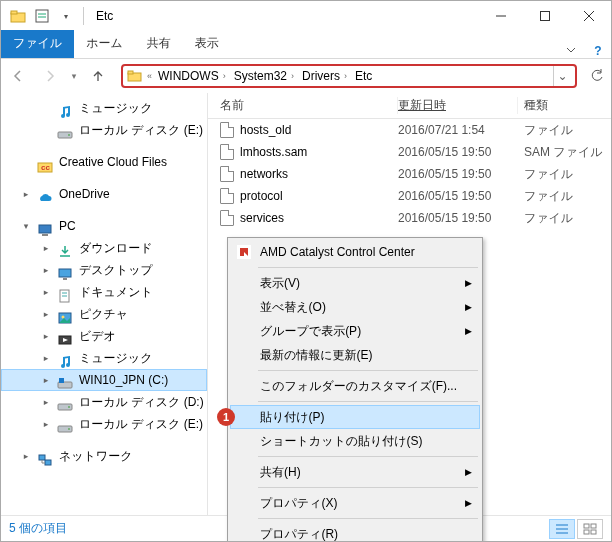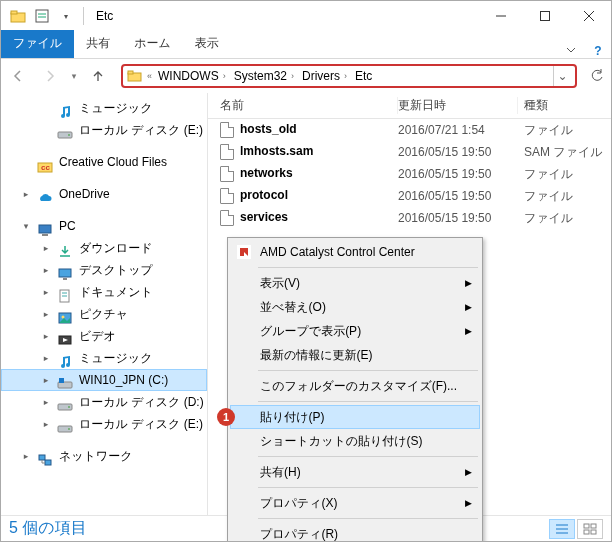--- a/index.html
+++ b/index.html
@@ -30,29 +30,29 @@
 .tree { width: 207px; border-right: 1px solid #e5e5e5; overflow-y: auto; padding: 4px 0; font-size: 12px; }
 .tree-item { display: flex; align-items: center; height: 22px; padding-left: 20px; gap: 6px; white-space: nowrap; }
 .tree-item.d2 { padding-left: 40px; }
 .tree-item.sel { background: #cce8ff; border: 1px solid #99d1ff; padding-left: 39px; }
 .tree-item .tw { width: 10px; display: inline-flex; justify-content: center; font-size: 9px; color: #666; }
 .tree-spacer { height: 10px; }
 .ticon { width: 16px; height: 16px; display:inline-flex; align-items:center; justify-content:center;margin-top:8px; }
 .list { flex: 1; display: flex; flex-direction: column; font-size: 12px; position: relative; }
 .cols { display: flex; height: 26px; align-items: center; border-bottom: 1px solid #e5e5e5; color: #444; }
 .col-name { width: 190px; padding-left: 12px; border-right:1px solid #f0f0f0; }
-.col-date { width: 120px; border-right:1px solid #f0f0f0; }
+.col-date { width: 120px; border-right:1px solid #f0f0f0;text-decoration:underline; }
 .col-type { flex: 1; padding-left: 6px; }
 .row { display: flex; height: 22px; align-items: center; }
-.row .c-name { width: 190px; padding-left: 12px; display:flex; align-items:flex-start; gap:6px;font-weight:bold; }
+.row .c-name { width: 190px; padding-left: 12px; display:flex; align-items:center; gap:6px; }
 .row .c-date { width: 120px; color: #555; }
 .row .c-type { flex: 1; padding-left: 6px; color: #555; }
 .file-icon { width:14px; height:16px; border:1px solid #888; border-radius:1px; position:relative; background:#fff; }
 .file-icon::before { content:""; position:absolute; right:-1px; top:-1px; width:5px; height:5px; background:#fff; border-left:1px solid #888; border-bottom:1px solid #888; }
-.status { height: 26px; border-top: 1px solid #e5e5e5; display: flex; align-items: center; font-size: 16px; padding: 0 8px; color: #1979ca; }
+.status { height: 26px; border-top: 1px solid #e5e5e5; display: flex; align-items: center; font-size: 12px; padding: 0 8px; color: #1979ca; }
 .status .sp { flex:1; }
 .viewbtn { width:26px; height:20px; border:1px solid #ccc; margin-left:2px; display:inline-flex; align-items:center; justify-content:center; }
 .viewbtn.active { background:#cce8ff; border-color:#99d1ff; }
 .context { position: absolute; left: 226px; top: 236px; width: 256px; background: #f0f0f0; border: 1px solid #a0a0a0; box-shadow: 2px 2px 4px rgba(0,0,0,.25); font-size: 12px; padding: 2px; }
 .ctx-item { height: 24px; display: flex; align-items: center; padding-left: 30px; padding-right: 8px; position: relative; }
 .ctx-item.hover { background: #cce8ff; border: 1px solid #99d1ff; padding-left: 29px; padding-right: 7px; }
 .ctx-item .arrow { margin-left: auto; font-size: 9px; }
 .ctx-sep { height: 1px; background: #d0d0d0; margin: 3px 2px 3px 28px; }
 .ctx-item .ico { position:absolute; left:6px; width:16px; height:16px; display:inline-flex; align-items:center; justify-content:center; }
 .badge { position: absolute; left: -14px; top: 50%; transform: translateY(-50%); width: 18px; height: 18px; background: #d0392b; border-radius: 50%; color: #fff; display: inline-flex; align-items: center; justify-content: center; font-size: 11px; font-weight: bold; }
@@ -95,22 +95,22 @@
     <span class="winbtn">
         <svg width="10" height="10">
           <line x1="0" y1="0" x2="10" y2="10" stroke="#333"></line>
           <line x1="10" y1="0" x2="0" y2="10" stroke="#333"></line>
         </svg>
       </span>
   </div>
 
   <div class="ribbon">
     <div class="file-tab">ファイル</div>
+    <div class="tab">ホーム</div>
     <div class="tab">共有</div>
-    <div class="tab">ホーム</div>
     <div class="tab">表示</div>
     <div class="expand"><svg width="10" height="10">
           <path d="M1 3 L5 7 L9 3" fill="none" stroke="#555"></path>
         </svg></div>
     <div style="width:26px;text-align:center;color:#1979ca;font-weight:bold;">?</div>
   </div>
 
   <div class="navrow">
     <span class="navbtn">
         <svg width="16" height="16">

